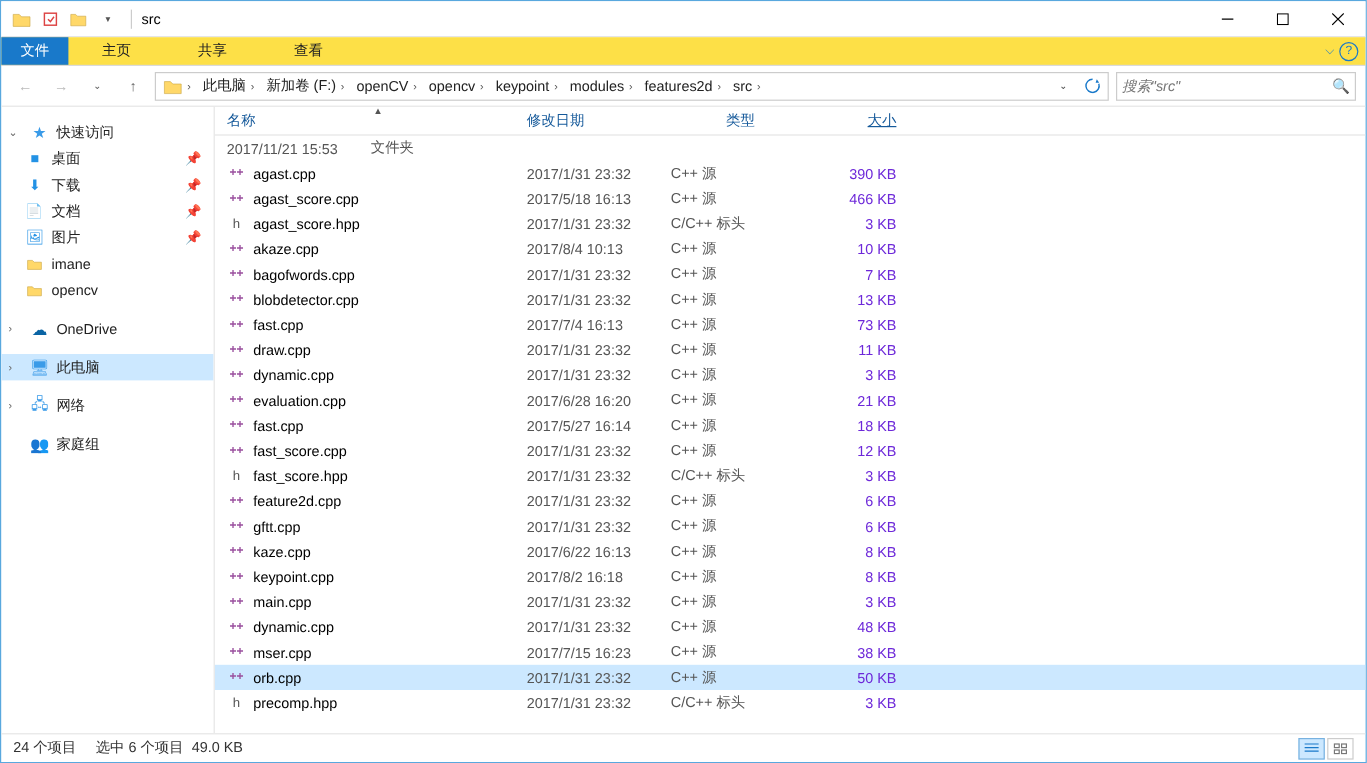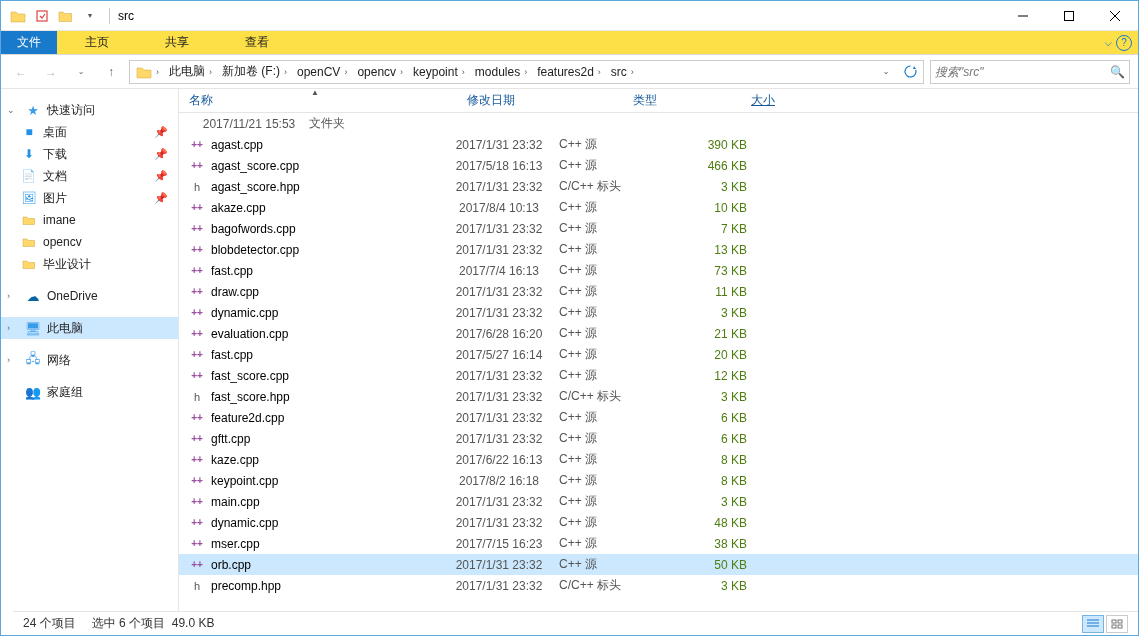--- a/index.html
+++ b/index.html
@@ -31,36 +31,36 @@
 .side-group { margin:6px 0 10px 0;}
 .side-item { display:flex; align-items:center; height:22px; padding-left:20px; gap:6px; color:#222;}
 .side-item.root{padding-left:6px;}
 .side-item.selected{background:#cce8ff;}
 .side-icon{width:16px;height:16px;display:flex;align-items:center;justify-content:center;font-size:13px;}
 .side-caret{width:12px;font-size:9px;color:#666;}
 .pin{margin-left:auto;color:#888;font-size:11px;padding-right:10px;}
 .content { flex:1; display:flex; flex-direction:column; min-width:0;}
 .col-headers { height:24px; display:flex; align-items:center; border-bottom:1px solid #e5e5e5; padding-left:10px; color:#15599a;}
 .col-name{width:250px;display:flex;align-items:flex-start;gap:4px;}
-.col-date{width:120px;margin-left:28px;}
+.col-date{width:120px;}
 .col-type{width:116px;text-align:center;}
 .col-size{width:72px;text-align:right;text-decoration:underline;}
 .sort-marker{position:absolute;left:132px;top:-1px;font-size:8px;color:#555;}
 .col-headers{position:relative;}
 .filelist { flex:1; overflow-y:auto;}
 .row { height:21px; display:flex; align-items:center; padding-left:10px;}
 .row.selected{background:#cce8ff;}
 .row .fname{width:250px;display:flex;align-items:center;gap:6px;}
-.row .fdate{width:120px;color:#555;text-align:center;}
+.row .fdate{width:120px;color:#555;}
 .row .ftype{width:116px;color:#555;}
-.row .fsize{width:72px;text-align:right;color:#4d7c0f;}
+.row .fsize{width:72px;text-align:right;color:#6d28d9;}
 .ficon{width:16px;height:16px;display:flex;align-items:center;justify-content:center;}
 .ficon-cpp{color:#9a4f9e;font-weight:bold;font-size:10px;}
 .ficon-hpp{color:#565656;font-size:11px;}
-.statusbar { height:24px; border-top:1px solid #e5e5e5; display:flex; align-items:center; padding:0 10px; gap:16px; color:#333;margin-left:12px;}
+.statusbar { height:24px; border-top:1px solid #e5e5e5; display:flex; align-items:center; padding:0 10px; gap:16px; color:#333;}
 .status-right{margin-left:auto;display:flex;gap:2px;}
 .view-btn{width:22px;height:18px;border:1px solid #ccc;display:flex;align-items:center;justify-content:center;font-size:10px;}
 .view-btn.active{background:#cce8ff;border-color:#78b2e0;}
 svg{display:block;}
 .yellow-folder{fill:#ffd869;stroke:#caa53f;stroke-width:.5;}
 </style>
 </head>
 <body>
 
 <div class="titlebar">
@@ -228,28 +228,20 @@
             <span>imane</span>
           </div>
           <div class="side-item">
             <span class="side-icon">
               <svg width="14" height="12">
                 <path class="yellow-folder" d="M1 3 h4 l1.5 1.5 h6 v6 h-11.5 z"></path>
               </svg>
             </span>
             <span>opencv</span>
           </div>
-          <div class="side-item">
-            <span class="side-icon">
-              <svg width="14" height="12">
-                <path class="yellow-folder" d="M1 3 h4 l1.5 1.5 h6 v6 h-11.5 z"></path>
-              </svg>
-            </span>
-            <span>毕业设计</span>
-          </div>
         </div>
     </div>
     <div class="side-group">
       <div class="side-item root">
           <span class="side-caret">›</span>
           <span class="side-icon" style="color:#0a64a4;">☁</span>
           <span>OneDrive</span>
         </div>
     </div>
     <div class="side-group">
@@ -403,21 +395,21 @@
         </div>
         <div class="row">
           <div class="fname">
             <span class="ficon">
               <span class="ficon-cpp">++</span>
             </span>
             <span>fast.cpp</span>
           </div>
           <div class="fdate">2017/5/27 16:14</div>
           <div class="ftype">C++ 源</div>
-          <div class="fsize">20 KB</div>
+          <div class="fsize">18 KB</div>
         </div>
         <div class="row">
           <div class="fname">
             <span class="ficon">
               <span class="ficon-cpp">++</span>
             </span>
             <span>fast_score.cpp</span>
           </div>
           <div class="fdate">2017/1/31 23:32</div>
           <div class="ftype">C++ 源</div>

